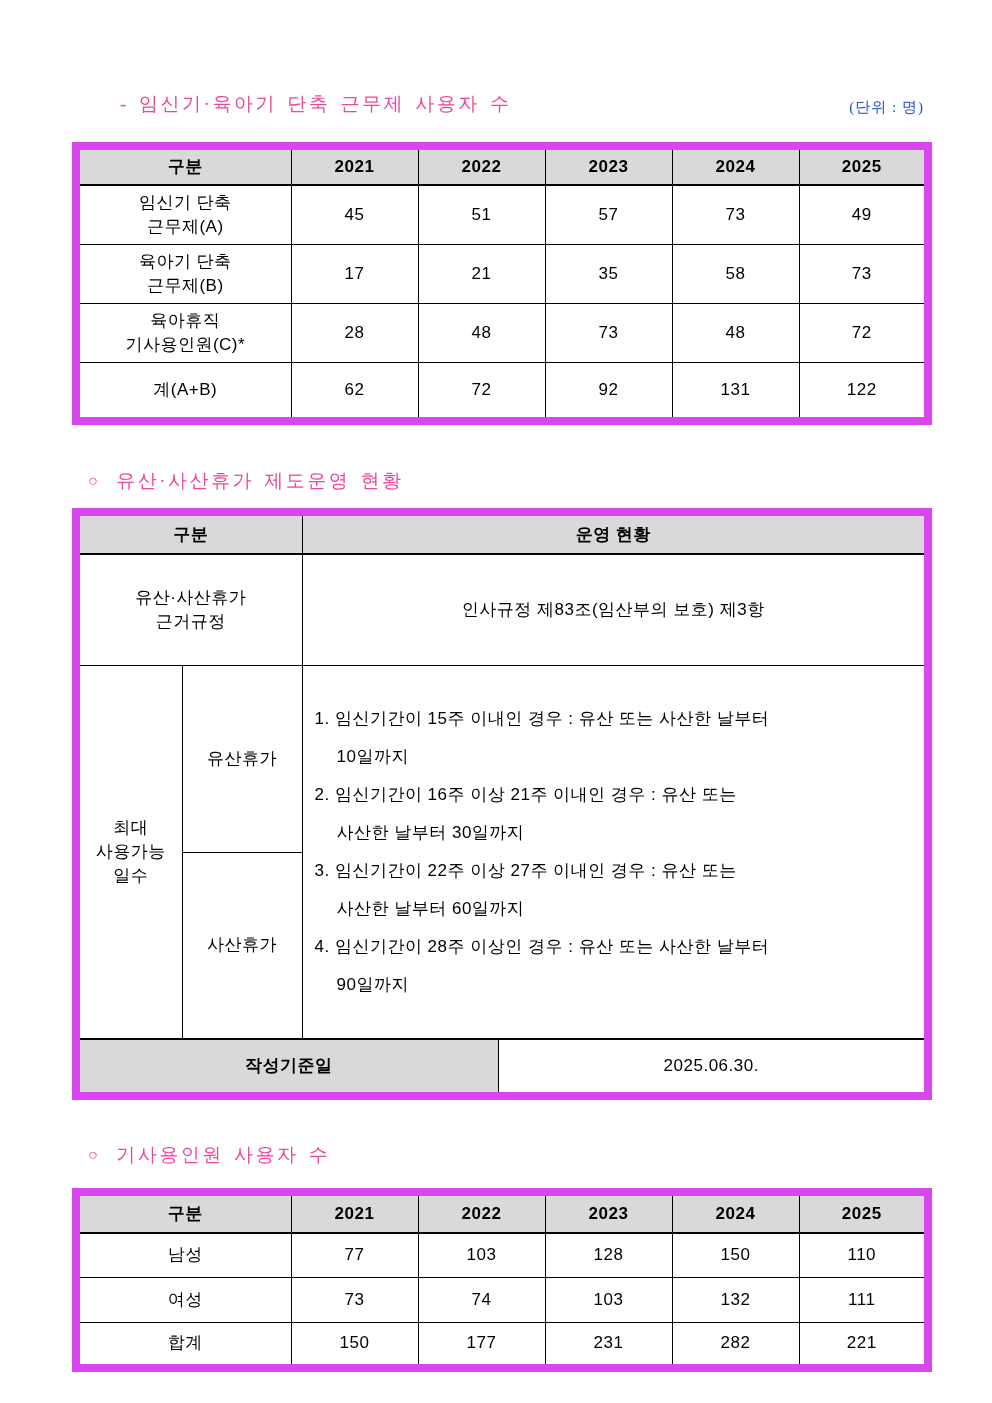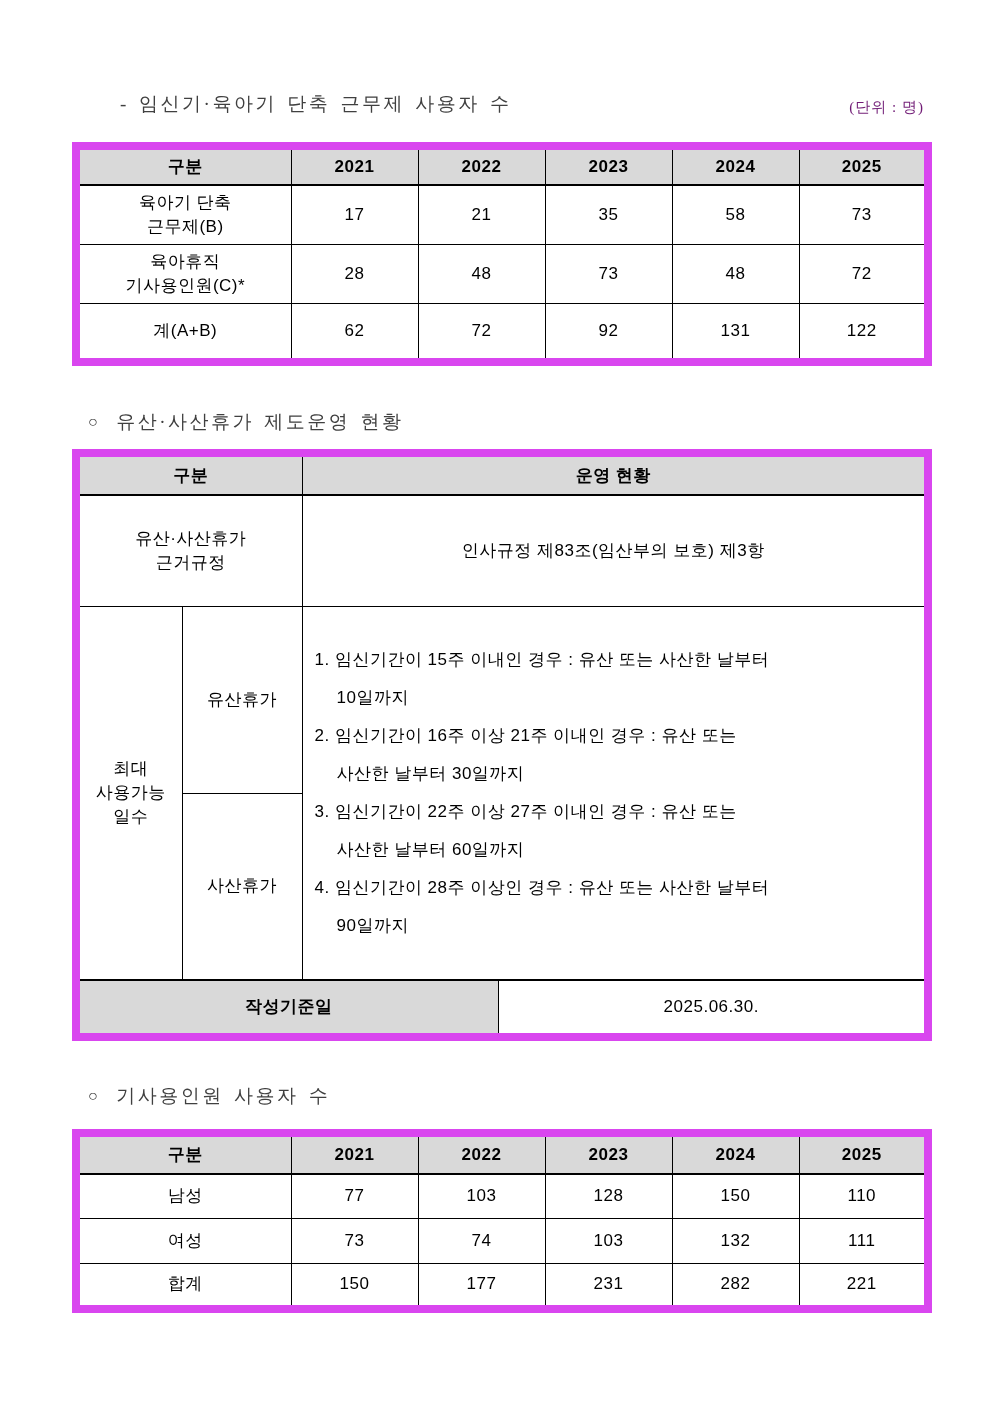--- a/index.html
+++ b/index.html
@@ -8,29 +8,29 @@
     width:992px; height:1403px;
     font-family:"Liberation Sans", sans-serif;
     color:#000000;
   }
   .page { position:relative; width:992px; height:1403px; background:#ffffff; overflow:hidden; }
   .content { margin-left:72px; width:852px; }
 
   
   .sec-title {
     font-family:"Liberation Serif", "DejaVu Serif", serif;
-    font-size:19px; line-height:28px; color:#404040;
+    font-size:19px; line-height:28px; color:#ec4899;
     letter-spacing:2.5px; word-spacing:3px;
     display:flex; align-items:center;
   }
   .sec1-head { margin-top:90px; display:flex; justify-content:space-between; align-items:flex-end; }
   .sec1-head .sec-title { padding-left:48px; }
   .unit-label {
     font-family:"Liberation Serif", "DejaVu Serif", serif;
-    font-size:15px; letter-spacing:1px; color:#701a75; line-height:22px;
+    font-size:15px; letter-spacing:1px; color:#1d4ed8; line-height:22px;
   }
   .sec2-head { margin-top:42px; padding-left:16px; }
   .sec3-head { margin-top:41px; padding-left:16px; }
   .bullet { font-size:16px; margin-right:16px; }
 
   
   table { border-collapse:collapse; table-layout:fixed; width:852px; }
   table { border:8px solid #d946ef; }
   td {
     border:1px solid #000;
@@ -81,20 +81,29 @@
           <col style="width:129px">
       </colgroup>
       <tbody>
           <tr class="head">
         <td>구분</td>
         <td>2021</td>
         <td>2022</td>
         <td>2023</td>
         <td>2024</td>
         <td>2025</td>
+      </tr>
+      <tr class="body">
+        <td>임신기 단축
+근무제(A)</td>
+        <td>45</td>
+        <td>51</td>
+        <td>57</td>
+        <td>73</td>
+        <td>49</td>
       </tr>
       <tr class="body">
         <td>육아기 단축
 근무제(B)</td>
         <td>17</td>
         <td>21</td>
         <td>35</td>
         <td>58</td>
         <td>73</td>
       </tr>

